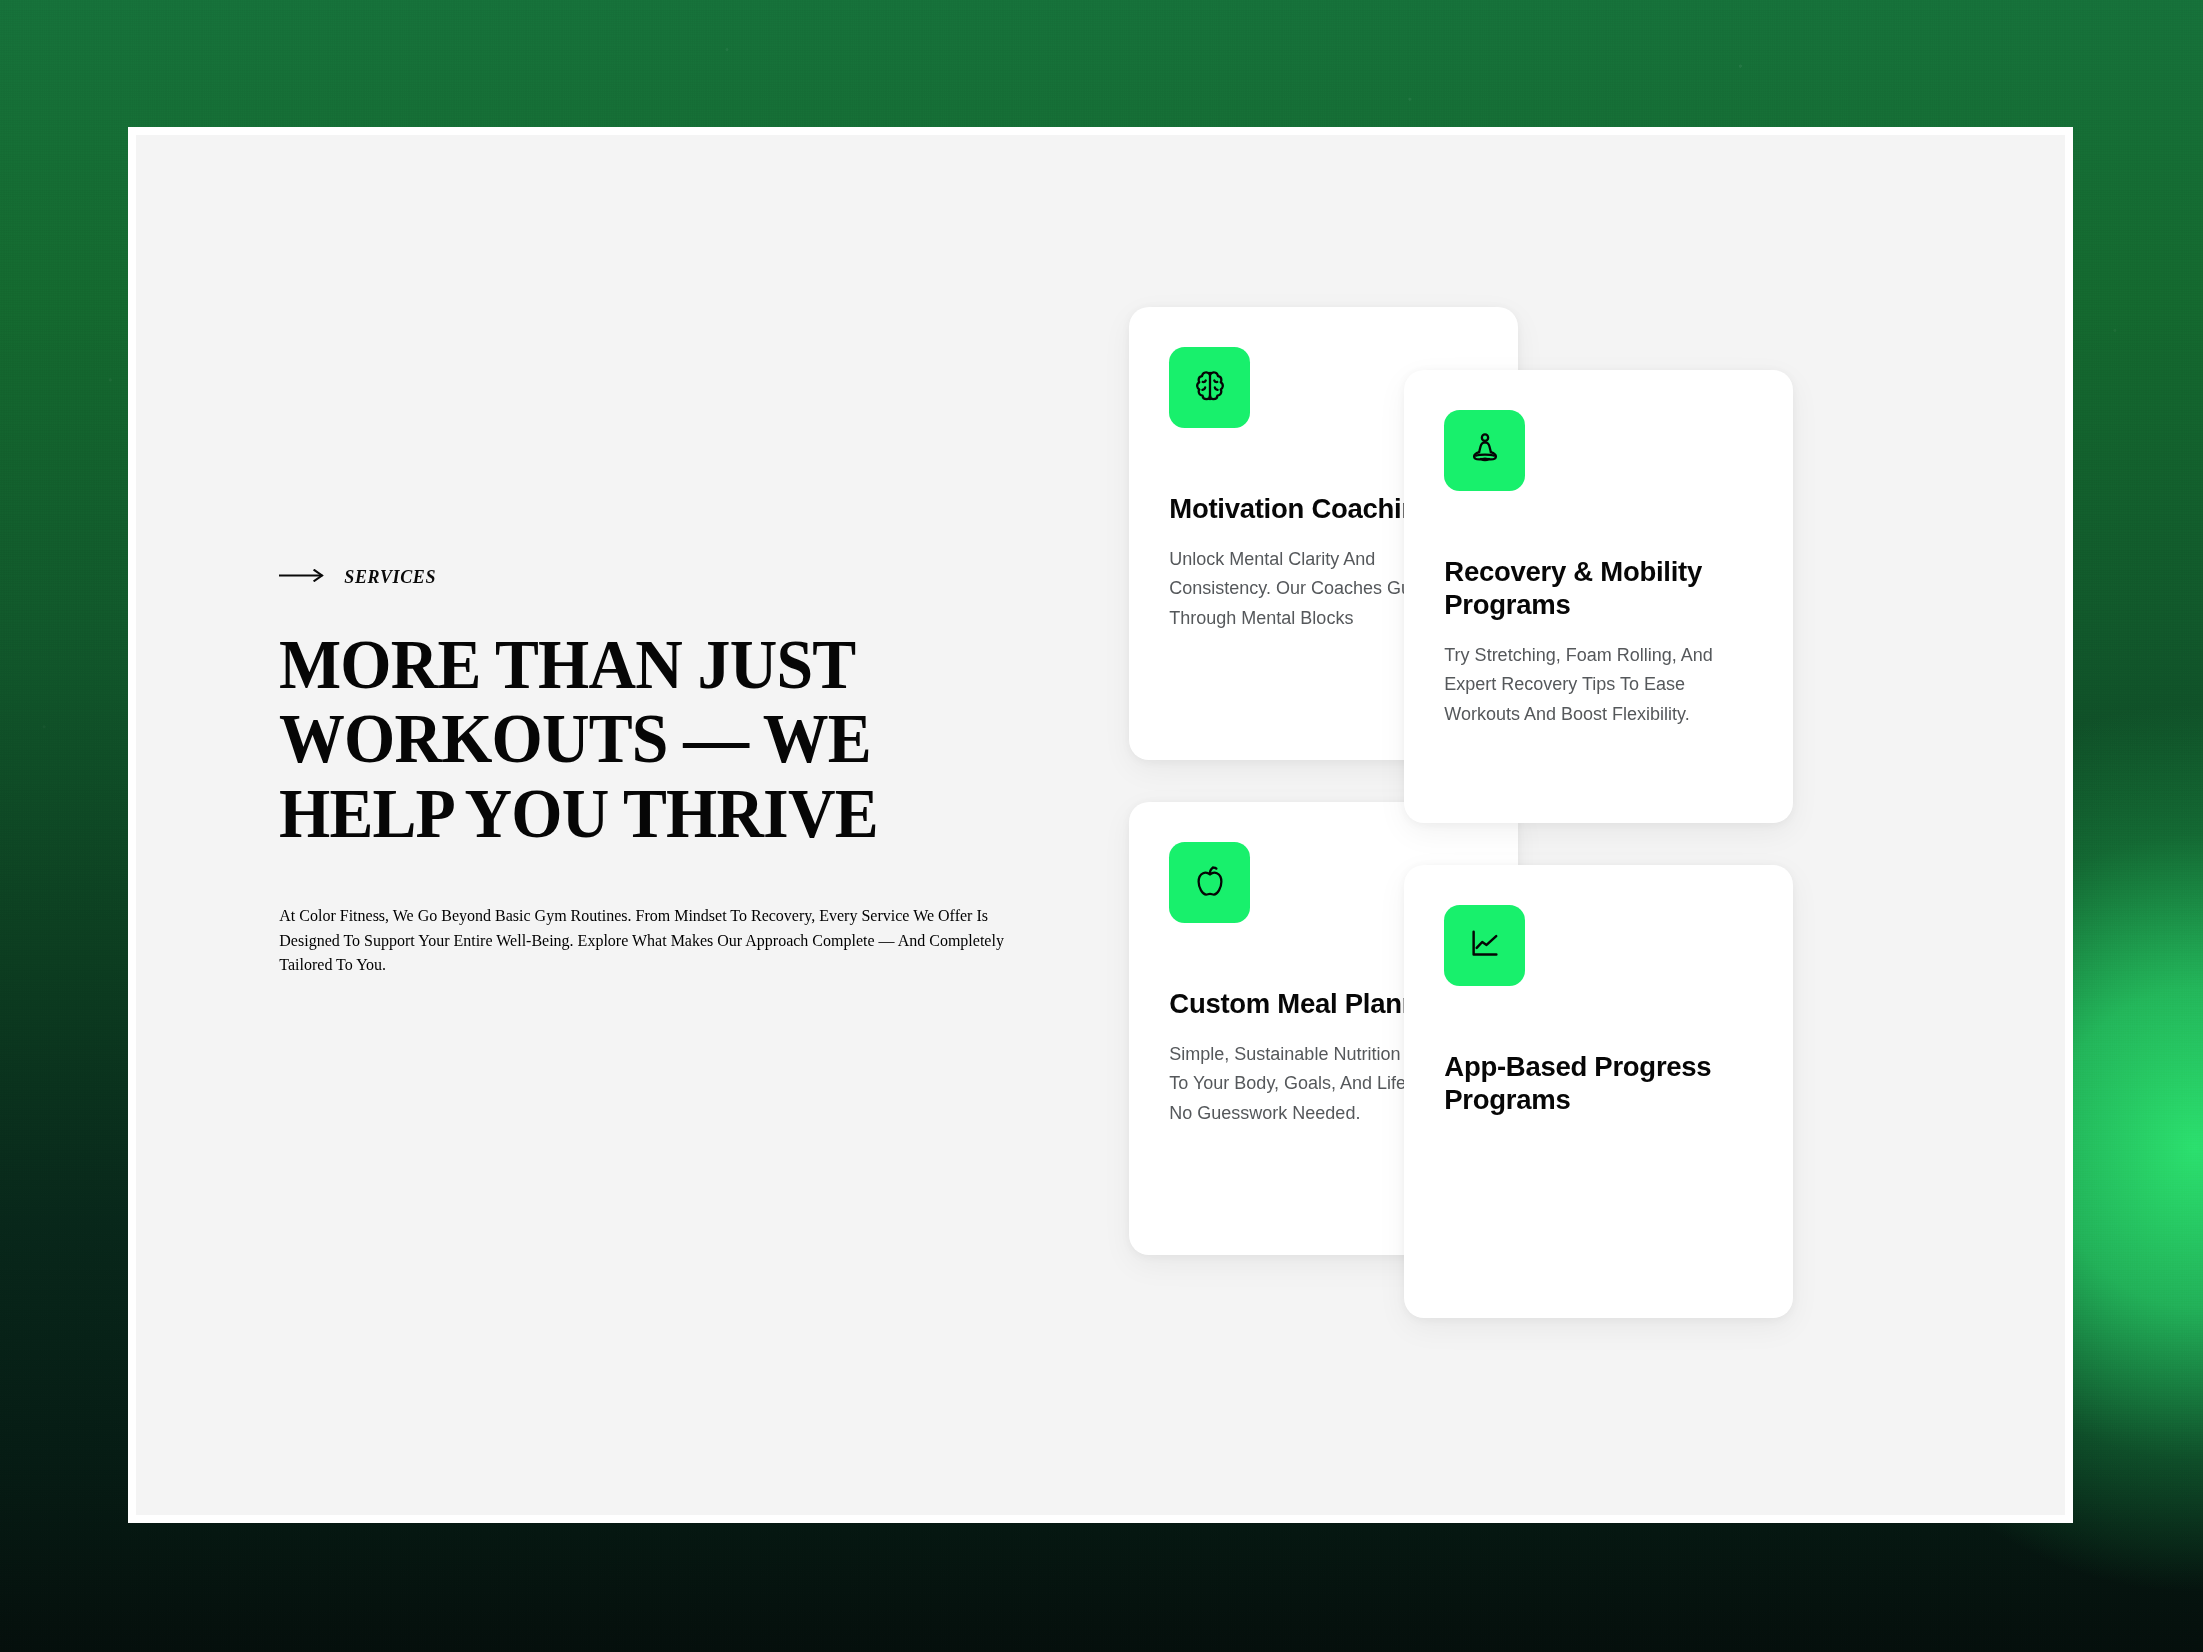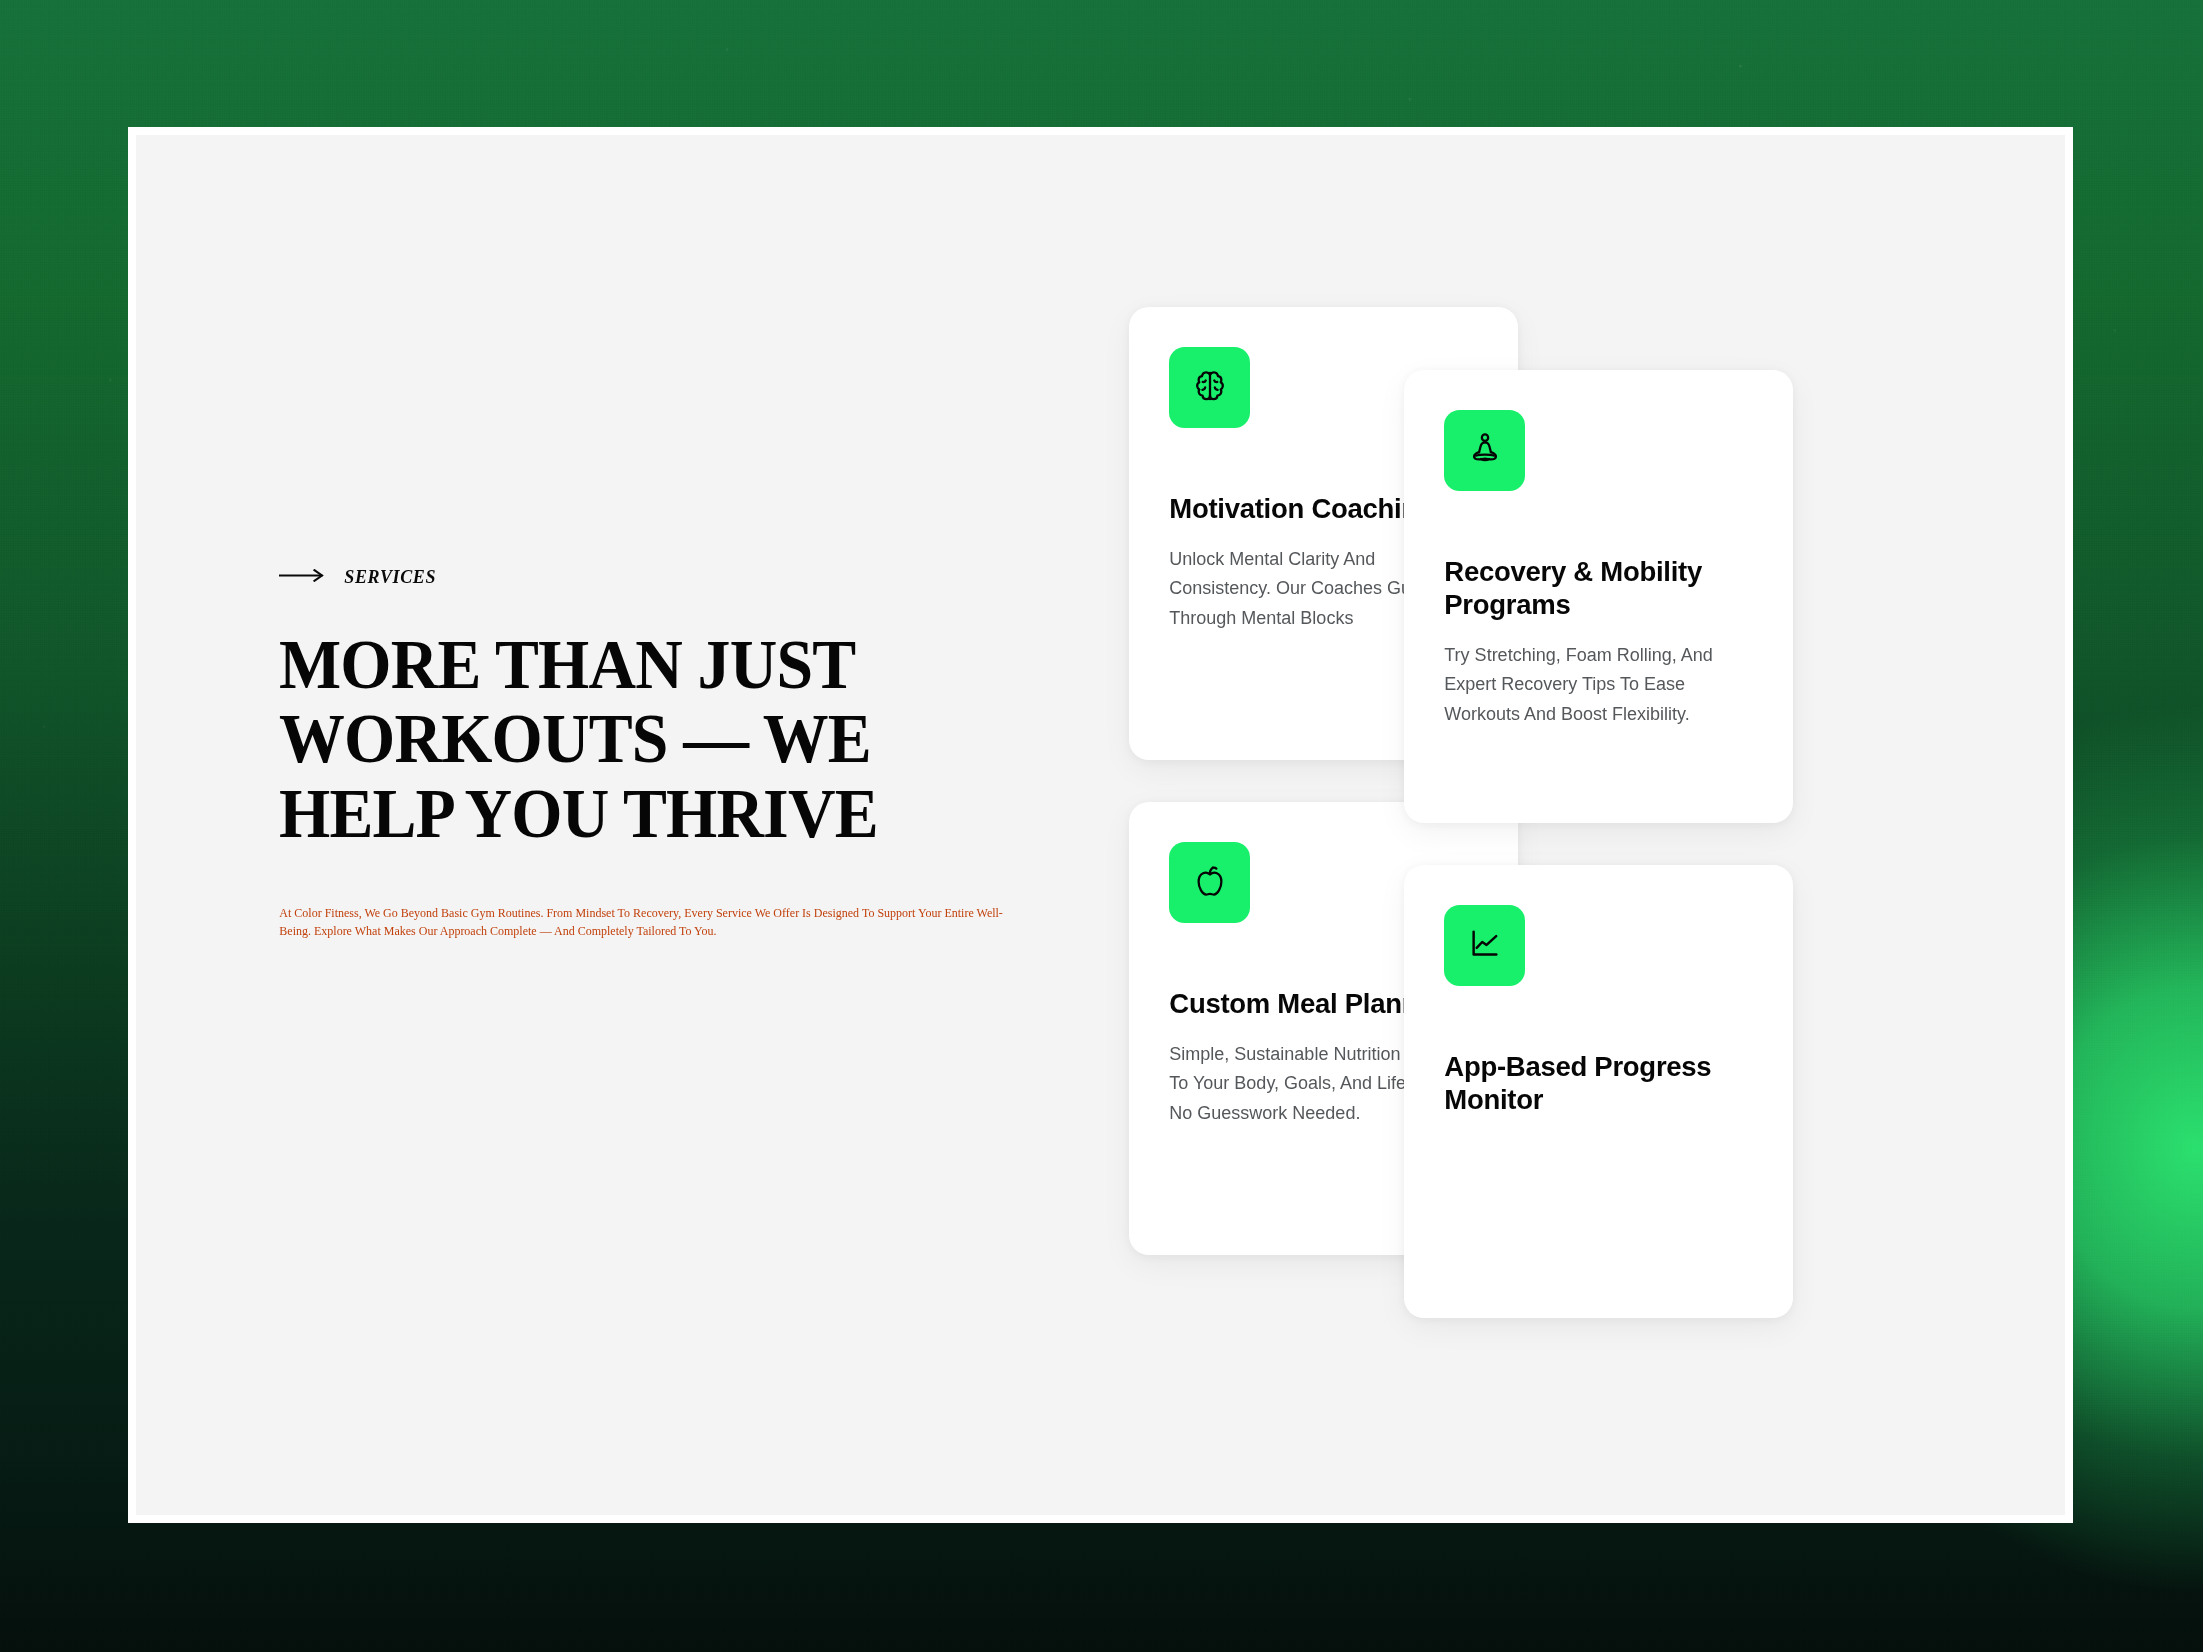--- a/index.html
+++ b/index.html
@@ -86,23 +86,23 @@
     line-height:1.06;
     font-weight:700;
     letter-spacing:-0.012em;
     color:#060606;
     max-width:735px;
     transform:scaleX(.94);
     transform-origin:left top;
   }
   #intro{
     margin-top:53px;
-    font-size:12px;
+    font-size:16px;
     line-height:1.55;
-    color:#c2410c;
+    color:#000000;
     max-width:725px;
   }
 
   
   .card{
     position:absolute;
     background:#FFFFFF;
     border-radius:20px;
     box-shadow:0 1.8px 9.2px rgba(18,20,24,.045), 0 9.2px 31px rgba(18,20,24,.05);
     padding:40px 42px 0 40px;
@@ -206,18 +206,18 @@
 
     <div class="card" id="card-3">
       <div class="icon-tile" style="background:#18F06C;">
         <span>
           <svg width="42" height="42" viewBox="0 0 48 48" fill="none" stroke="#050505" stroke-width="2.8" stroke-linecap="round" stroke-linejoin="round">
             <path d="M11 10v26h26"></path>
             <path d="M14.5 28.5l6.3-6.8 5 3.4 11-10.1"></path>
           </svg>
         </span>
       </div>
-      <h3 class="card-title">App-Based Progress Monitor</h3>
+      <h3 class="card-title">App-Based Progress Programs</h3>
     </div>
 
   </div>
 </div>
 
 
 </body></html>

